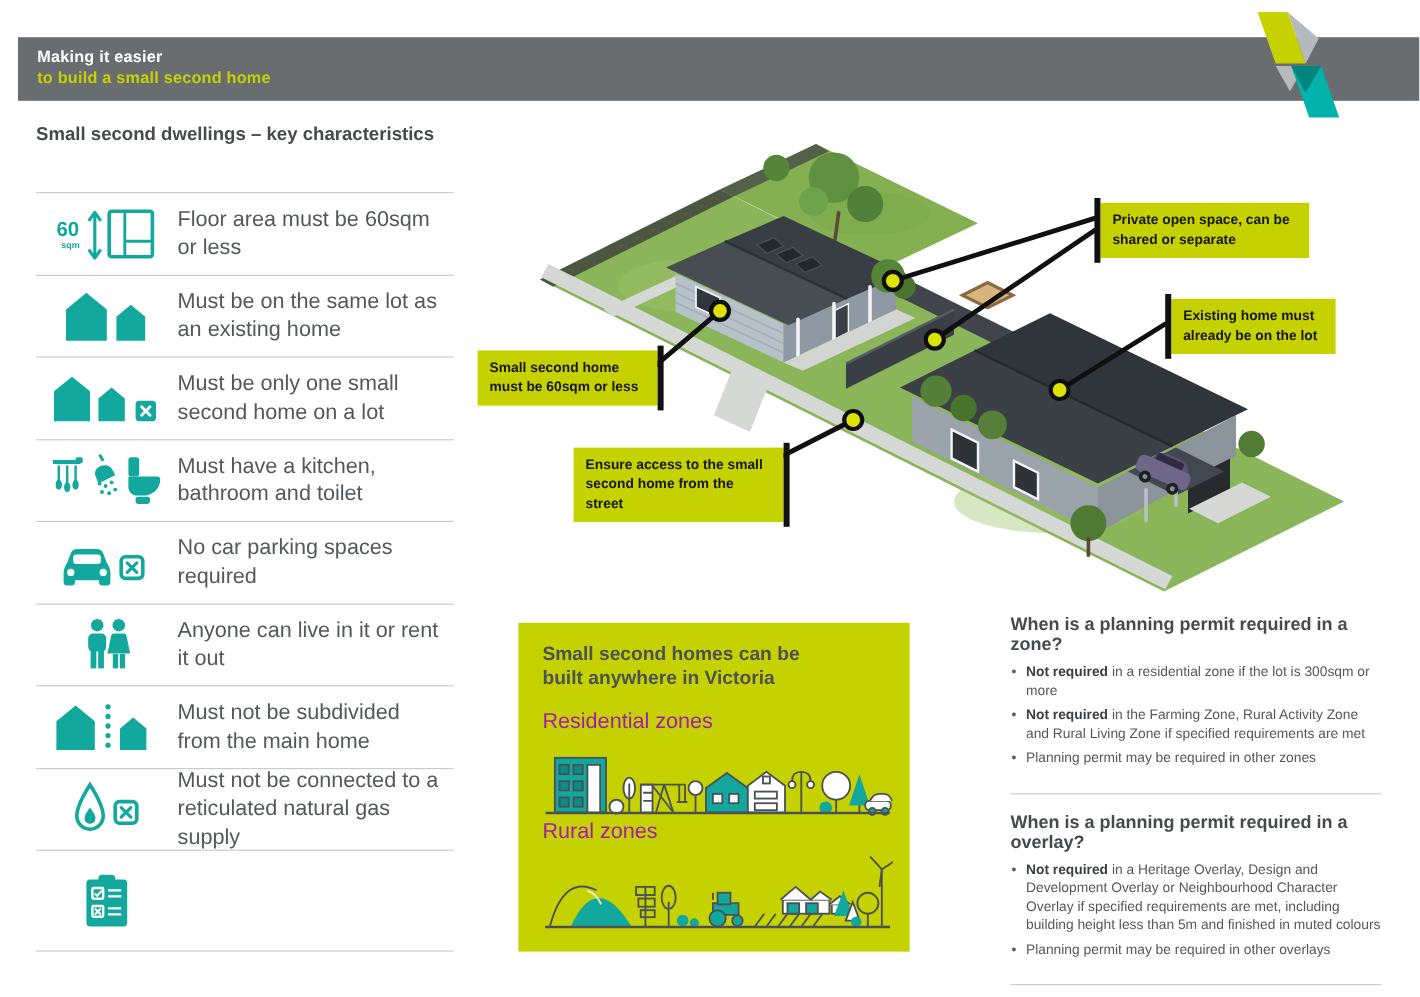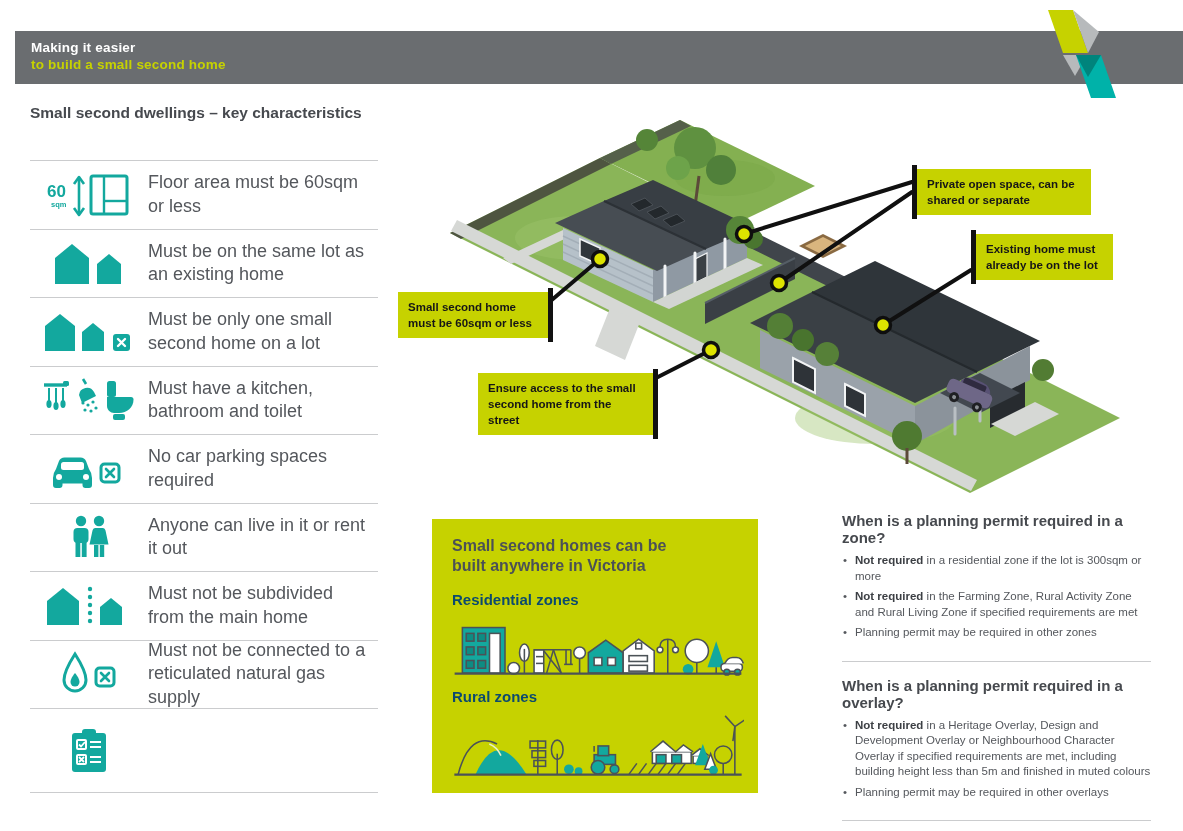--- a/index.html
+++ b/index.html
@@ -32,21 +32,21 @@
   
   .scene{position:absolute;left:395px;top:118px;width:735px;height:385px;}
   .callout{position:absolute;background:var(--accent);color:#161616;font-weight:bold;font-size:11.5px;line-height:1.4;padding:7px 10px;}
   .callout.bar-right::after,.callout.bar-left::before{content:"";position:absolute;top:-4px;bottom:-4px;width:5px;background:#111;}
   .callout.bar-right::after{right:-5px;}
   .callout.bar-left::before{left:-5px;}
 
   
   .zones-panel{position:absolute;left:432px;top:519px;width:326px;height:274px;background:var(--accent);padding:17px 14px 16px 20px;}
   .zones-title{font-size:16px;font-weight:bold;color:#4b5156;line-height:1.28;width:250px;}
-  .zone-label{font-size:15px;color:#0c4a6e;margin-top:14px;font-weight:bold;}
+  .zone-label{font-size:18px;color:#a21caf;margin-top:14px;}
   .zone-art{display:block;margin-top:6px;}
 
   
   .permits{position:absolute;left:805px;top:512px;width:346px;}
   .permit-section{border-bottom:1.5px solid var(--line);padding-bottom:15px;margin-bottom:15px;margin-left:37px;}
   .permit-heading{font-size:15px;font-weight:bold;color:var(--heading);margin-bottom:7px;}
   .permit-list{list-style:none;}
   .permit-list li{position:relative;padding-left:13px;font-size:11.5px;line-height:1.35;margin-bottom:5px;color:var(--body);}
   .permit-list li::before{content:"\2022";position:absolute;left:1px;top:0;color:var(--body);}
   .permit-list b{color:#3c3f44;}
@@ -332,21 +332,21 @@
         <circle cx="384" cy="165" r="7.5"></circle>
         <circle cx="488" cy="207" r="7.5"></circle>
         <circle cx="316" cy="232" r="7.5"></circle>
       </g>
     </svg>
   </div>
 
   <div class="callout bar-right" style="left:398px;top:292px;width:150px;">Small second home must be 60sqm or less</div>
   <div class="callout bar-right" style="left:478px;top:373px;width:175px;">Ensure access to the small second home from the street</div>
   <div class="callout bar-left" style="left:917px;top:169px;width:174px;">Private open space, can be shared or separate</div>
-  <div class="callout bar-left" style="left:976px;top:234px;width:137px;">Existing home must already be on the lot</div>
+  <div class="callout bar-left" style="left:976px;top:249px;width:137px;">Existing home must already be on the lot</div>
 
   <div class="zones-panel">
     <div class="zones-title">Small second homes can be built anywhere in Victoria</div>
     <div class="zone-label">Residential zones</div>
     <svg class="zone-art" width="292" height="62" viewBox="0 0 300 64">
       <g stroke="#4b5257" stroke-width="1.6" fill="none">
         <rect x="10" y="14" width="44" height="47" fill="#13a89e"></rect>
         <rect x="38" y="20" width="11" height="41" fill="#fff"></rect>
         <g fill="#0d8c83">
           <rect x="14" y="20" width="8" height="8"></rect>
@@ -387,21 +387,21 @@
         <polygon points="272,28 263,55 281,55" fill="#13a89e" stroke="none"></polygon>
           <line x1="272" y1="55" x2="272" y2="61"></line>
         <circle cx="243" cy="57" r="5.5" fill="#13a89e" stroke="none"></circle>
         <rect x="277" y="51" width="22" height="8" rx="3.5" fill="#fff"></rect>
         <path d="M281,51 q3,-6 8,-6 h4 q5,0 7,6" fill="#fff"></path>
         <circle cx="283" cy="60" r="3" fill="#13a89e"></circle>
           <circle cx="294" cy="60" r="3" fill="#13a89e"></circle>
       </g>
       <line x1="2" y1="61.5" x2="298" y2="61.5" stroke="#4b5257" stroke-width="2.2"></line>
     </svg>
-    <div class="zone-label" style="margin-top:12px;">Rural zones</div>
+    <div class="zone-label" style="margin-top:2px;">Rural zones</div>
     <svg class="zone-art" width="292" height="66" viewBox="0 0 300 68">
       <g stroke="#4b5257" stroke-width="1.6" fill="none">
         <path d="M6,65 Q18,20 46,34"></path>
         <path d="M24,65 Q46,16 76,65" fill="#13a89e" stroke="none"></path>
         <path d="M38,34 q8,3 12,12" stroke="#e8f0c8"></path>
         <line x1="88" y1="65" x2="88" y2="30"></line>
         <rect x="80" y="31" width="16" height="7"></rect>
           <rect x="82" y="41" width="14" height="7"></rect>
           <rect x="84" y="51" width="12" height="6"></rect>
         <ellipse cx="108" cy="40" rx="6" ry="10"></ellipse>

